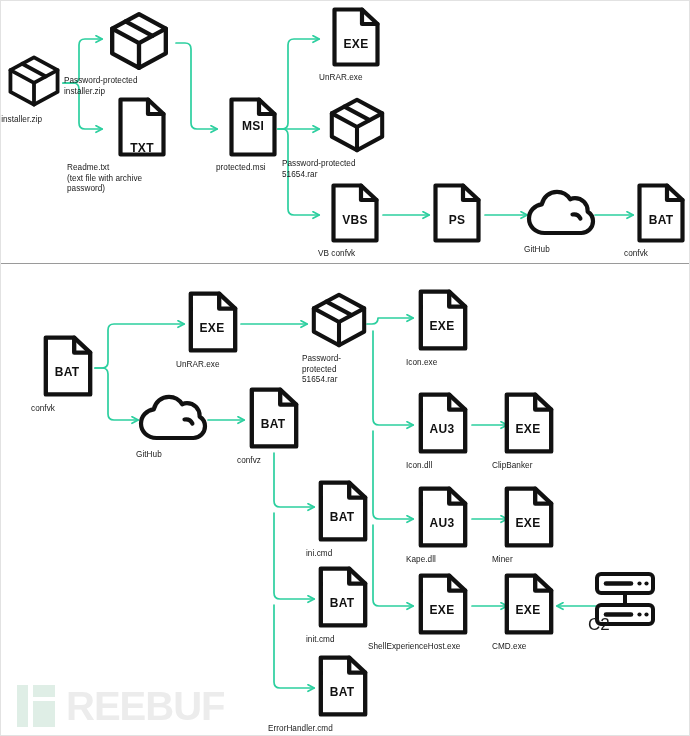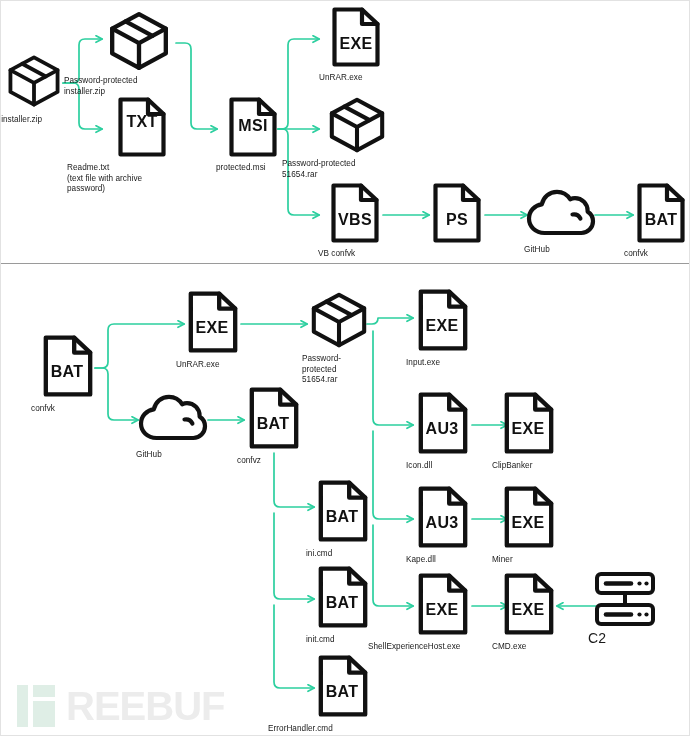--- a/index.html
+++ b/index.html
@@ -41,21 +41,21 @@
     line-height:10.6px;
     letter-spacing:.005em;
     white-space:pre-line;
     width:120px;
   }
   .node.wide .caption{width:150px;}
   .node.narrow .caption{width:74px;}
   .filelabel{
     position:absolute;left:0;top:0;
     transform:translate(-50%,-50%);
-    font-size:16px;
+    font-size:12px;
     font-weight:bold;
     color:#111;
     letter-spacing:.3px;
     pointer-events:none;
   }
   
   #edges{
     position:absolute;left:0;top:0;
     width:690px;height:736px;
     pointer-events:none;
@@ -173,21 +173,21 @@
     <div class="caption" style="top:33px">Password-protected
 installer.zip</div>
   </div>
 
   <div class="node wide" style="left:141px;top:128px">
     <span class="gfx">
       <svg width="50" height="62" viewBox="0 0 50 62" fill="none" stroke="#111" stroke-width="4.2" stroke-linejoin="round" stroke-linecap="round">
         <path d="M3.5 3.5 H31 L46.5 18 V58.5 H3.5 Z"></path>
         <path d="M31 3.5 V18 H46.5"></path>
       </svg>
-      <span class="filelabel" style="left:25px;top:26px">TXT</span>
+      <span class="filelabel" style="left:25px;top:52px">TXT</span>
     </span>
     <div class="caption" style="top:34px">Readme.txt
 (text file with archive
 password)</div>
   </div>
 
   <div class="node narrow" style="left:252px;top:128px">
     <span class="gfx">
       <svg width="50" height="62" viewBox="0 0 50 62" fill="none" stroke="#111" stroke-width="4.2" stroke-linejoin="round" stroke-linecap="round">
         <path d="M3.5 3.5 H31 L46.5 18 V58.5 H3.5 Z"></path>
@@ -323,21 +323,21 @@
   </div>
 
   <div class="node narrow" style="left:442px;top:321px">
     <span class="gfx">
       <svg width="52" height="64" viewBox="0 0 50 62" fill="none" stroke="#111" stroke-width="4.2" stroke-linejoin="round" stroke-linecap="round">
         <path d="M3.5 3.5 H31 L46.5 18 V58.5 H3.5 Z"></path>
         <path d="M31 3.5 V18 H46.5"></path>
       </svg>
       <span class="filelabel" style="left:25px;top:38px">EXE</span>
     </span>
-    <div class="caption" style="top:36px">Input.exe</div>
+    <div class="caption" style="top:36px">Icon.exe</div>
   </div>
 
   <div class="node narrow" style="left:442px;top:424px">
     <span class="gfx">
       <svg width="52" height="64" viewBox="0 0 50 62" fill="none" stroke="#111" stroke-width="4.2" stroke-linejoin="round" stroke-linecap="round">
         <path d="M3.5 3.5 H31 L46.5 18 V58.5 H3.5 Z"></path>
         <path d="M31 3.5 V18 H46.5"></path>
       </svg>
       <span class="filelabel" style="left:25px;top:38px">AU3</span>
     </span>
@@ -406,21 +406,21 @@
         <rect x="4" y="34" width="56" height="19" rx="4"></rect>
         <path d="M32 22 V34"></path>
         <path d="M13 12.5 H38" stroke-width="4.6"></path>
         <path d="M13 43.5 H38" stroke-width="4.6"></path>
         <circle cx="46.5" cy="12.5" r="2.1" fill="#111" stroke="none"></circle>
         <circle cx="53.5" cy="12.5" r="2.1" fill="#111" stroke="none"></circle>
         <circle cx="46.5" cy="43.5" r="2.1" fill="#111" stroke="none"></circle>
         <circle cx="53.5" cy="43.5" r="2.1" fill="#111" stroke="none"></circle>
       </svg>
     </span>
-    <div class="caption" style="top:32px;font-size:14px">C2</div>
+    <div class="caption" style="top:19px;font-size:17px">C2</div>
   </div>
 
   <div class="node narrow" style="left:342px;top:512px">
     <span class="gfx">
       <svg width="52" height="64" viewBox="0 0 50 62" fill="none" stroke="#111" stroke-width="4.2" stroke-linejoin="round" stroke-linecap="round">
         <path d="M3.5 3.5 H31 L46.5 18 V58.5 H3.5 Z"></path>
         <path d="M31 3.5 V18 H46.5"></path>
       </svg>
       <span class="filelabel" style="left:25px;top:38px">BAT</span>
     </span>

